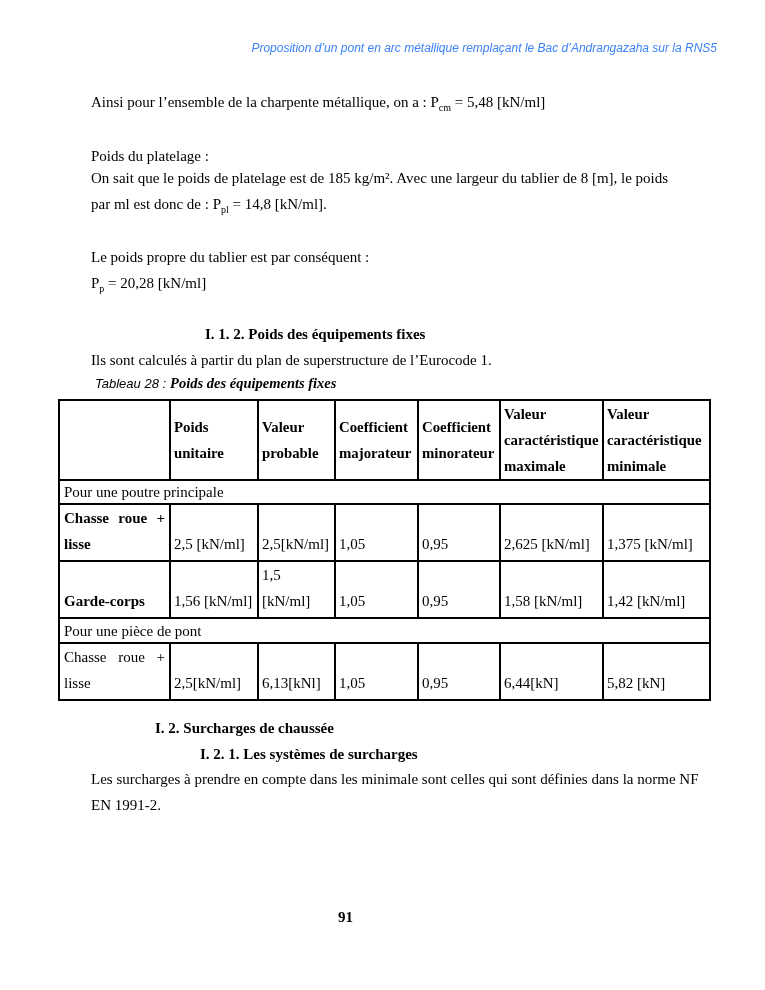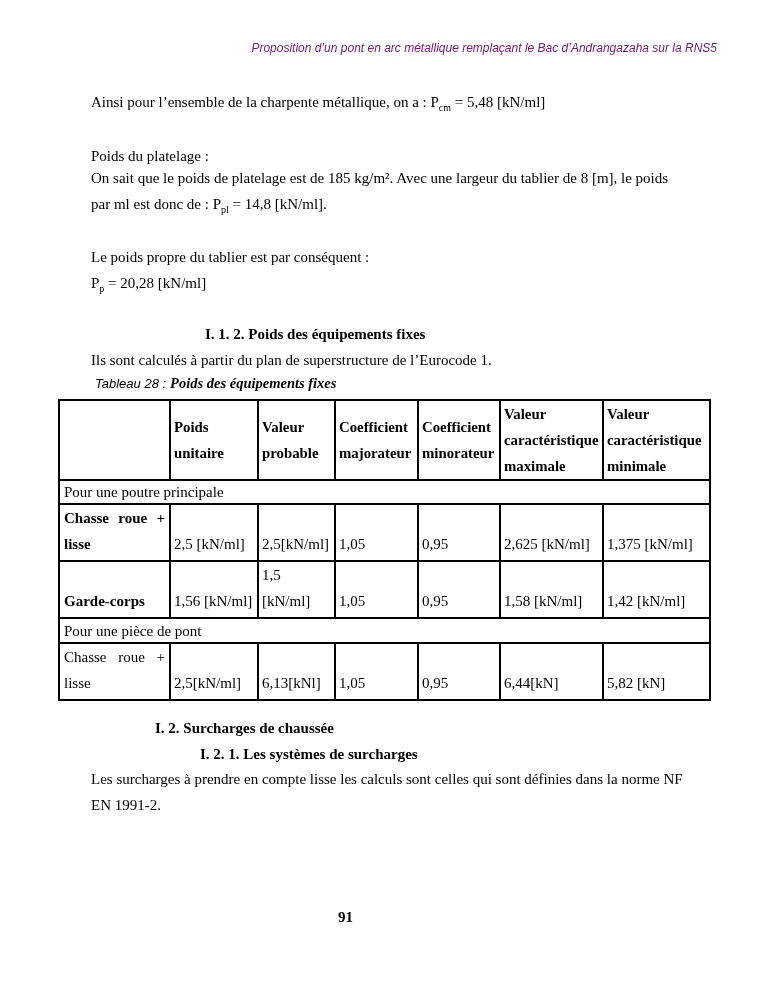--- a/index.html
+++ b/index.html
@@ -4,21 +4,21 @@
 <style>
   html,body { margin:0; padding:0; background:#ffffff; }
   .page {
     position:relative; width:765px; height:990px; background:#ffffff;
     font-family:"Liberation Serif","DejaVu Serif",serif; color:#000;
     overflow:hidden;
   }
   .abs { position:absolute; }
   .runhead {
     font-family:"Liberation Sans","DejaVu Sans",sans-serif;
-    font-style:italic; font-size:12px; color:#701a75; white-space:nowrap;
+    font-style:italic; font-size:12px; color:#3b82f6; white-space:nowrap;
   }
   .body-text { font-size:15px; line-height:26px; white-space:nowrap; }
   .bold { font-weight:bold; }
   sub.var { font-size:10px; line-height:0; }
   .caption { white-space:nowrap; }
   .caption .cap-label {
     font-family:"Liberation Sans","DejaVu Sans",sans-serif;
     font-style:italic; font-size:13px;
   }
   .caption .cap-title { font-style:italic; font-weight:bold; font-size:14.5px; }
@@ -127,19 +127,19 @@
       <td class="val">5,82 [kN]</td>
     </tr>
   </tbody>
     </table>
 
   <div class="abs body-text bold" style="left:155px; top:715px;">I. 2. Surcharges de chaussée</div>
 
   <div class="abs body-text bold" style="left:200px; top:741px;">I. 2. 1. Les systèmes de surcharges</div>
 
   <div class="abs body-text" style="left:91px; top:766px;">
-    <div>Les surcharges à prendre en compte lisse les calculs sont celles qui sont définies dans la norme NF</div>
+    <div>Les surcharges à prendre en compte dans les minimale sont celles qui sont définies dans la norme NF</div>
     <div>EN 1991-2.</div>
   </div>
 
   <div class="abs pageno" style="left:0px; top:909px;">91</div>
 
 </div>
 
 </body></html>

